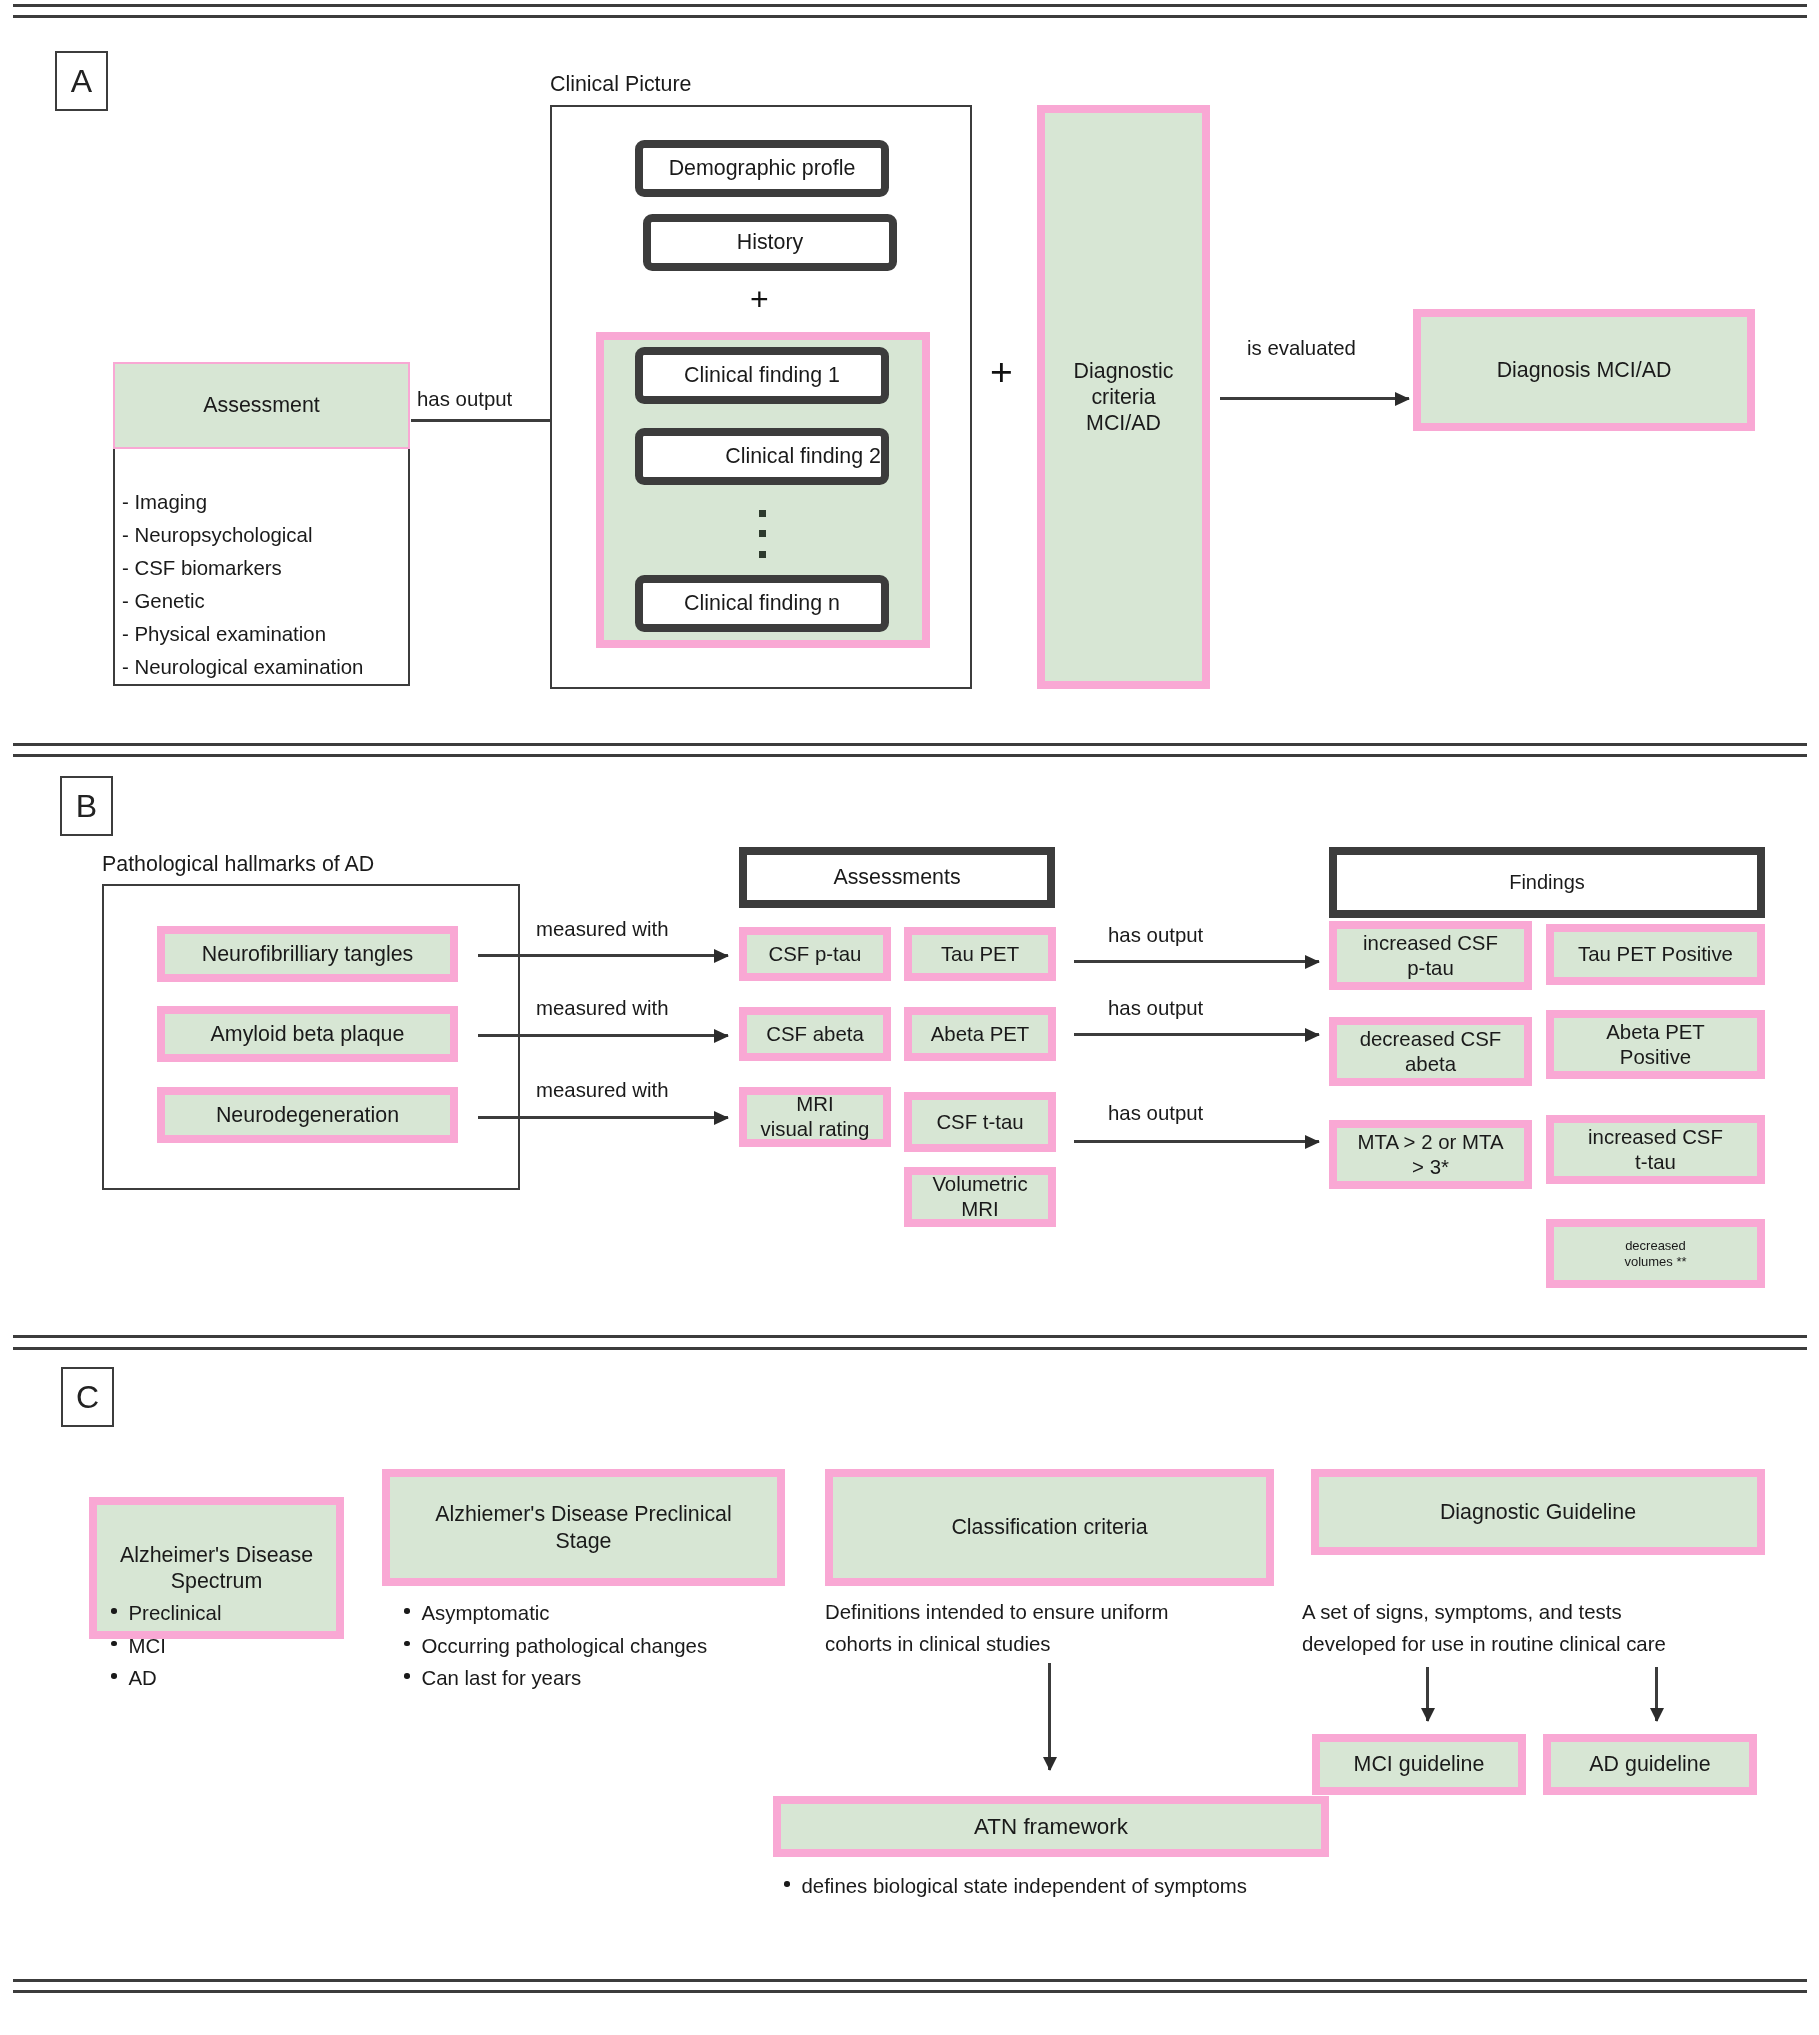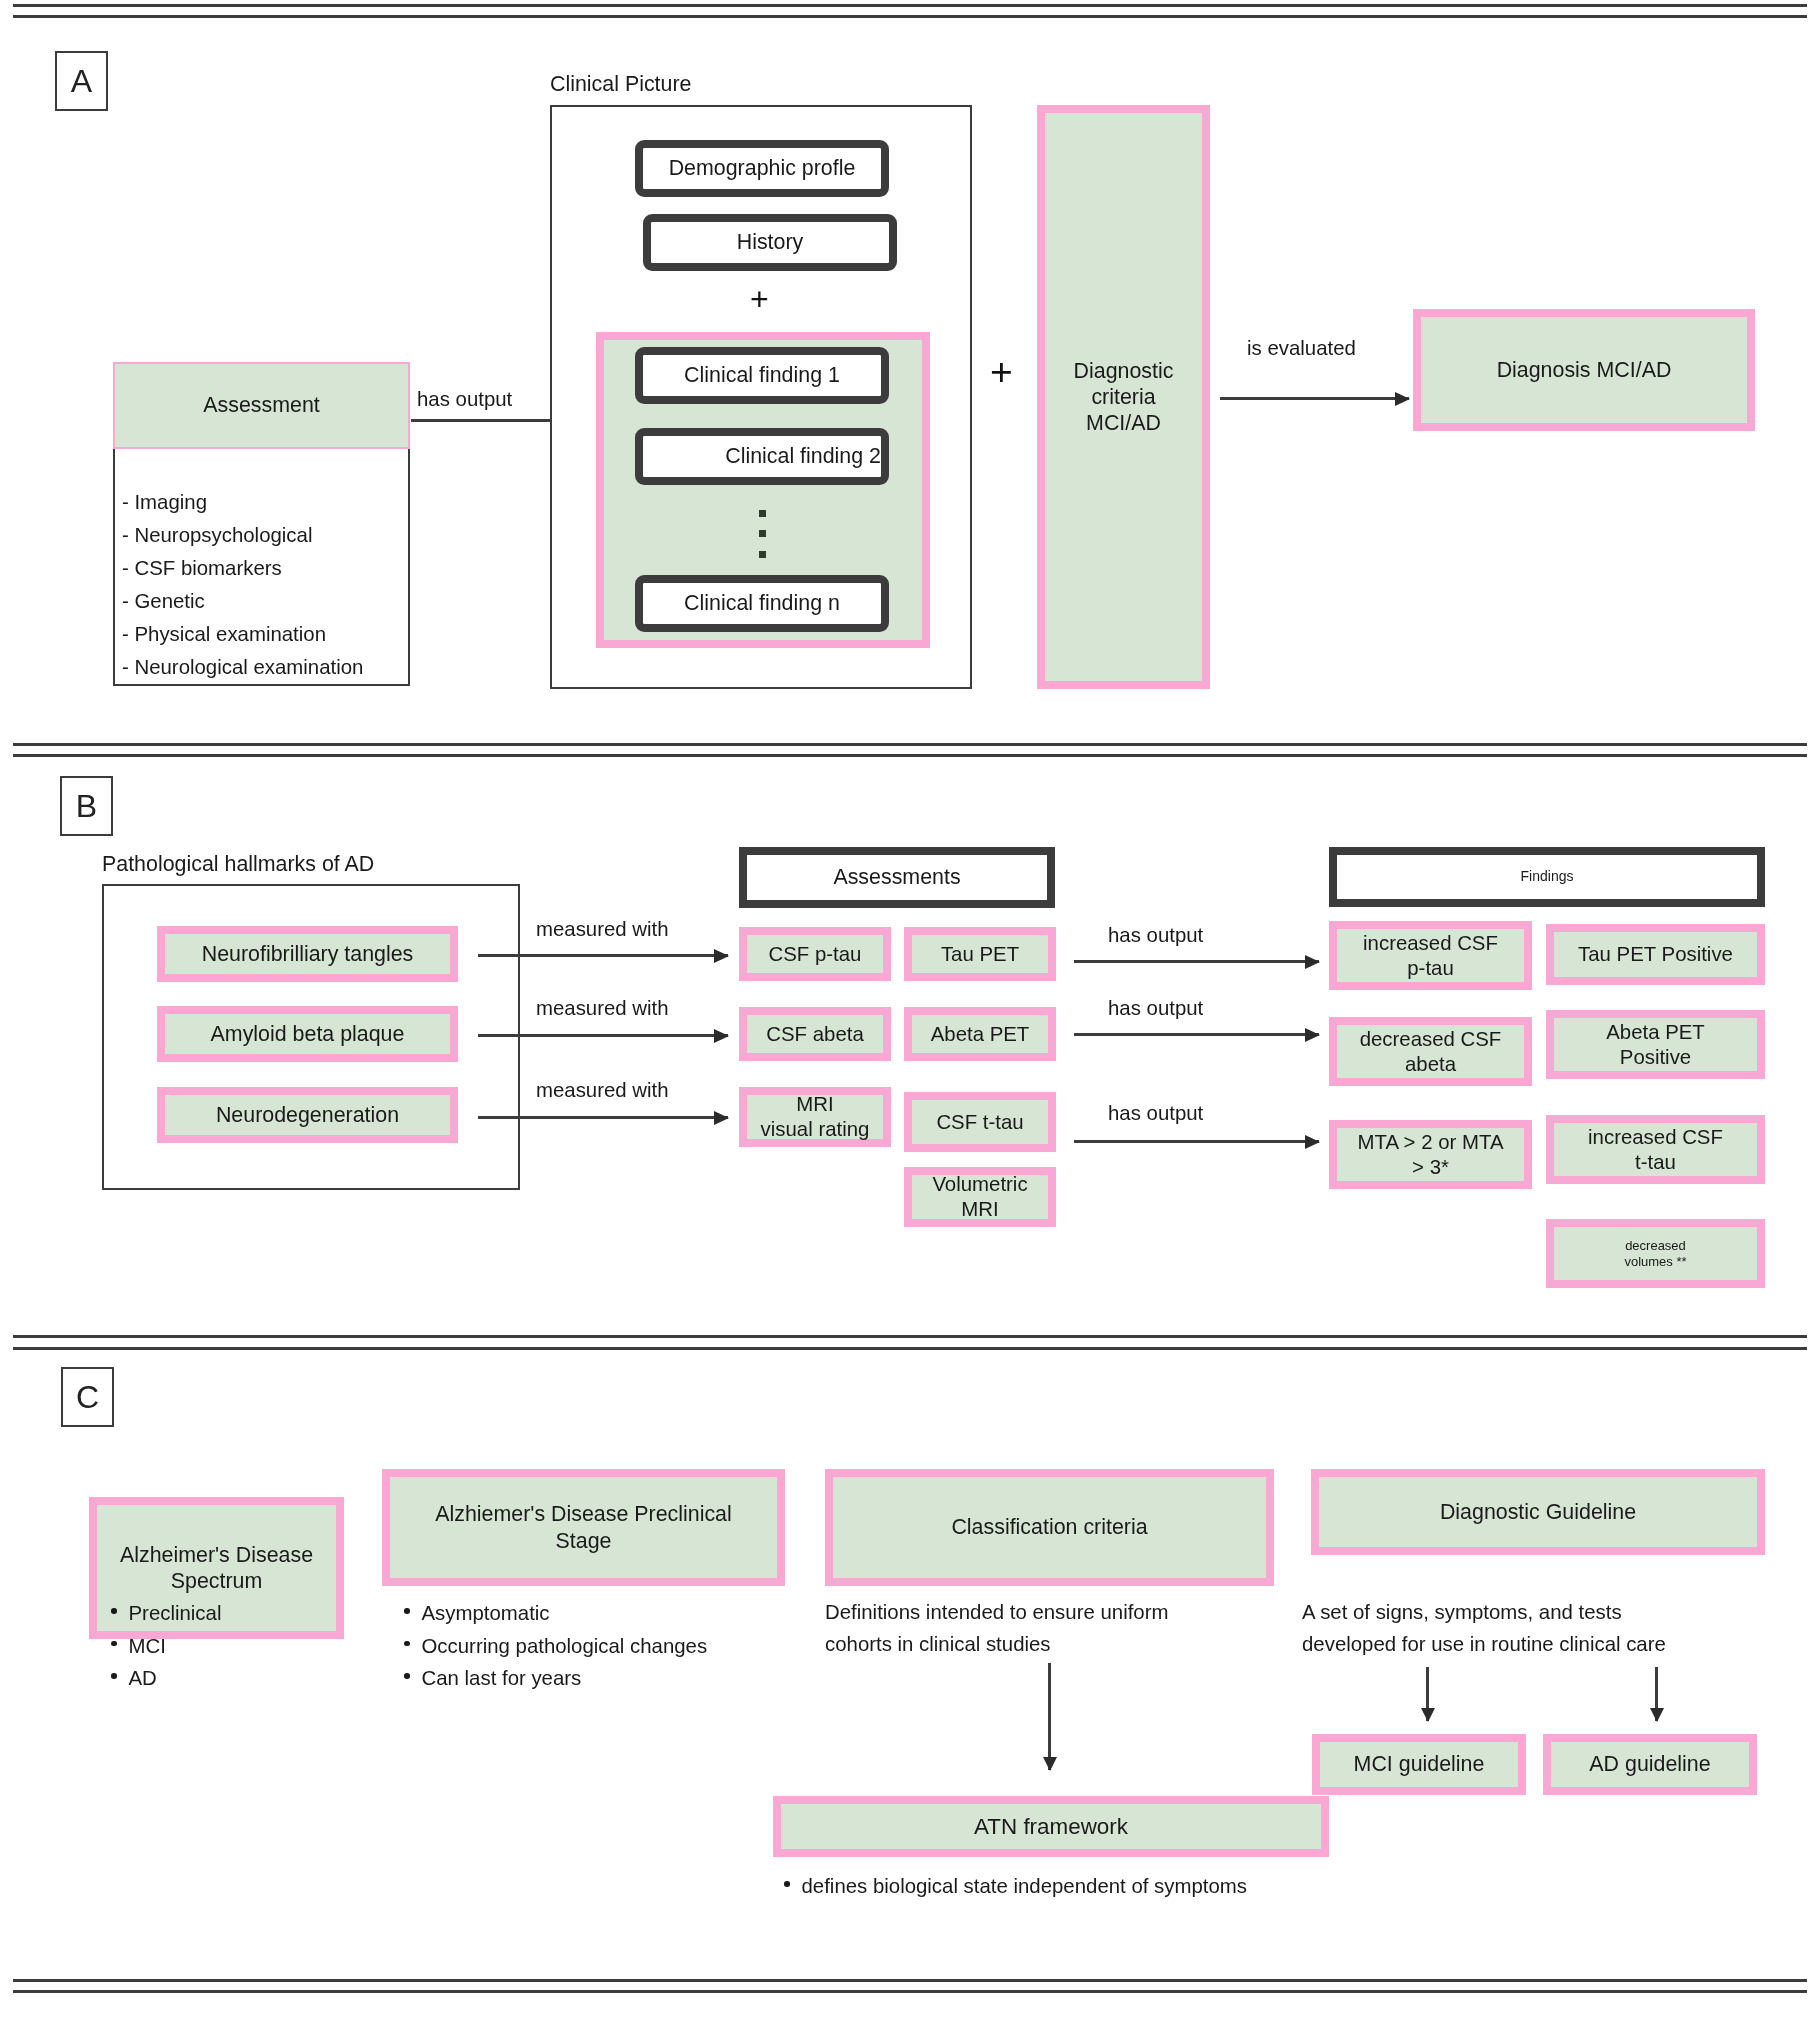--- a/index.html
+++ b/index.html
@@ -199,21 +199,21 @@
 
 <div class="lbl" style="left:1108px;top:924px;font-size:20.4px;">has output</div>
 <div class="arrow-h" style="left:1074px;top:960px;width:245px;"></div>
 
 <div class="lbl" style="left:1108px;top:997px;font-size:20.4px;">has output</div>
 <div class="arrow-h" style="left:1074px;top:1033px;width:245px;"></div>
 
 <div class="lbl" style="left:1108px;top:1102px;font-size:20.4px;">has output</div>
 <div class="arrow-h" style="left:1074px;top:1140px;width:245px;"></div>
 
-<div class="box white" style="left:1329px;top:847px;width:436px;height:60px;font-size:14px;">
+<div class="box white" style="left:1329px;top:847px;width:436px;height:71px;font-size:20px;">
   <span>Findings</span>
 </div>
 
 <div class="box green" style="left:1329px;top:921px;width:203px;height:69px;font-size:20.4px;white-space:pre-line;">
   <span>increased CSF
 p-tau</span>
 </div>
 <div class="box green" style="left:1546px;top:924px;width:219px;height:61px;font-size:20.4px;white-space:pre-line;">
   <span>Tau PET Positive</span>
 </div>

